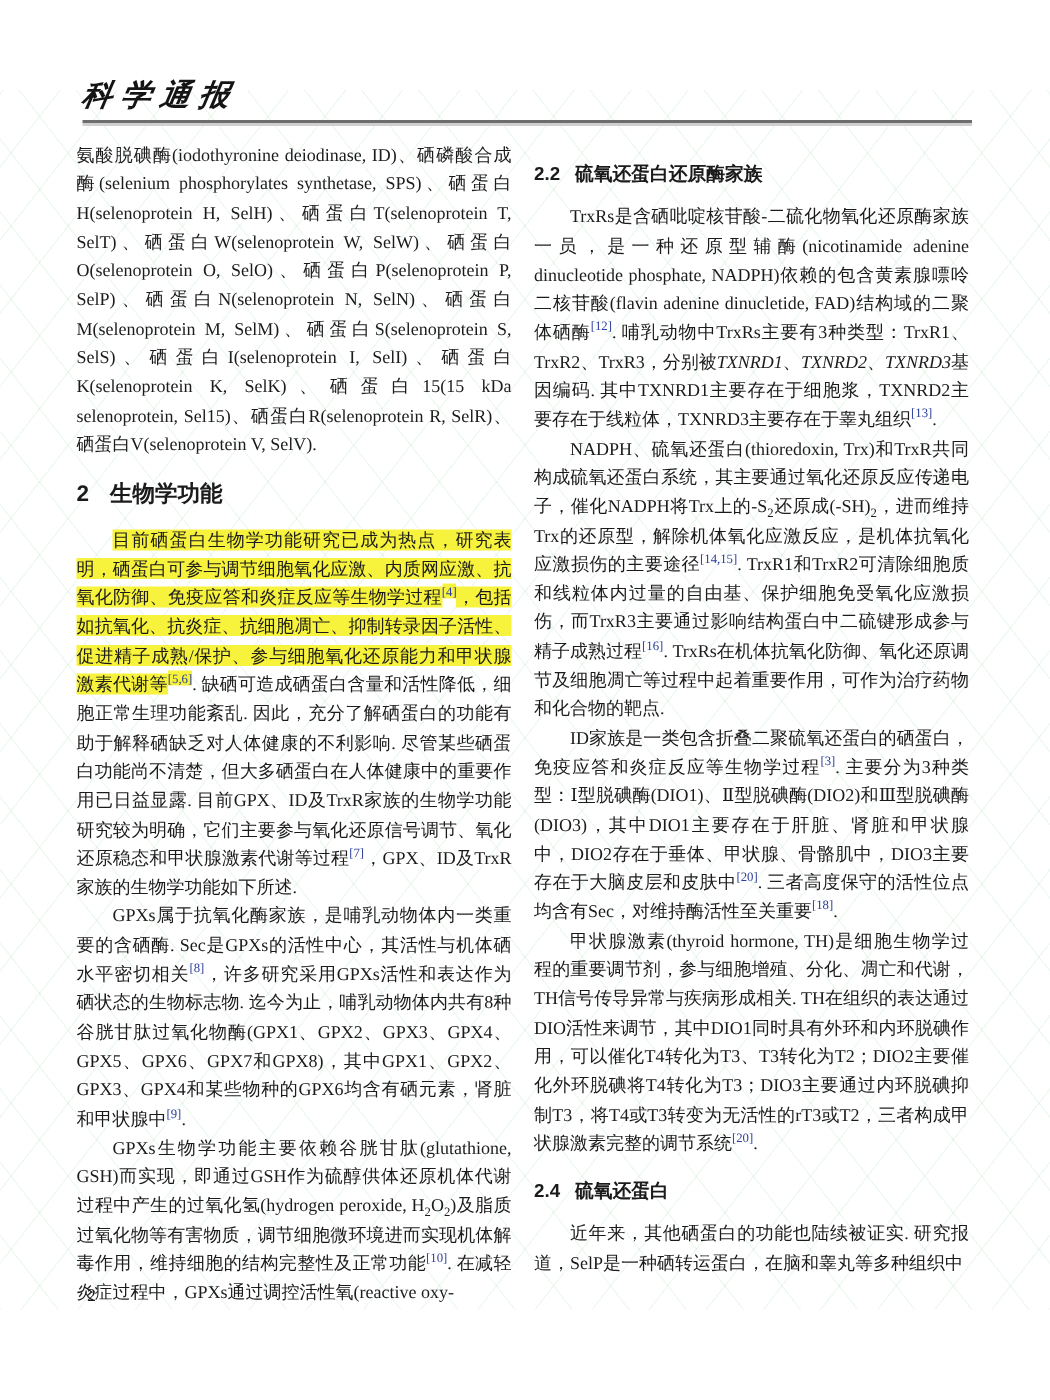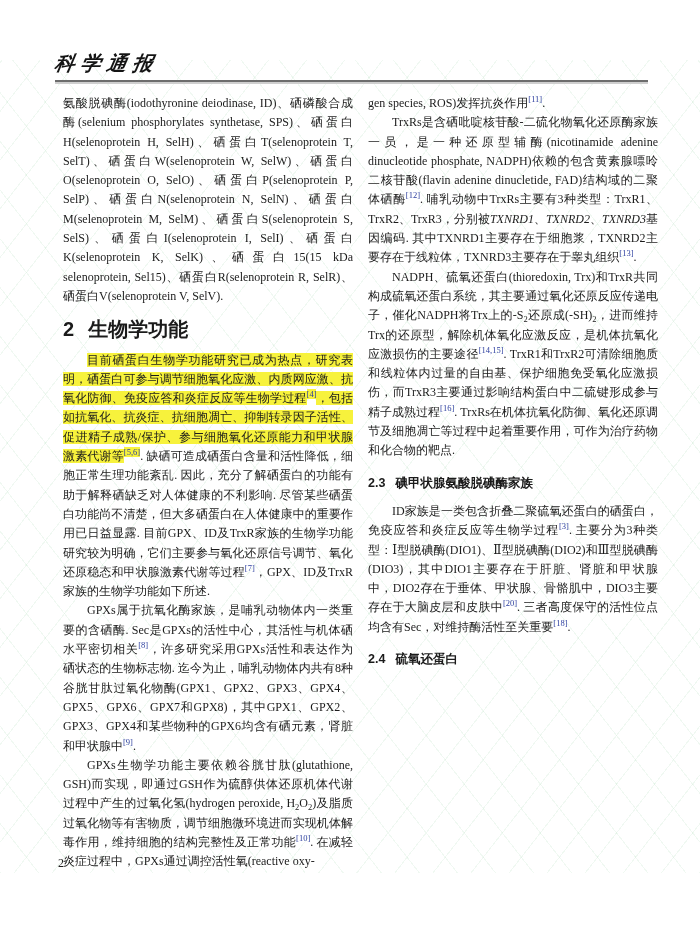--- a/index.html
+++ b/index.html
@@ -39,37 +39,37 @@
     color:#141414;
   }
   .header-rule{
     margin-top:3px;
     height:2px;
     background:#6d6d6d;
     box-shadow:0 2px 0 #cfcfcf;
   }
   .columns{
     position:absolute;
-    top:94px; left:63px;
+    top:94px; left:51px;
     display:flex;
     gap:15px;
     justify-content:flex-end;
   }
   .col{
     width:290px;
     font-size:12px;
     line-height:19.3px;
     text-align:justify;
   }
   .para{margin:0;}
   .para.indent{text-indent:2em;}
   .sec-heading{
     font-family:"Liberation Sans","DejaVu Sans",sans-serif;
     font-weight:bold;
-    font-size:20px;
+    font-size:15px;
     margin:14px 0 11px 0;
     text-align:left;
   }
   .sec-heading .sec-num{margin-right:14px;}
   .sub-heading{
     font-family:"Liberation Sans","DejaVu Sans",sans-serif;
     font-weight:bold;
     font-size:12.5px;
     margin:13px 0 9px 0;
     text-align:left;
@@ -106,23 +106,24 @@
 
   <div class="columns">
     <div class="col">
         <p class="para"><span>氨酸脱碘酶(iodothyronine deiodinase, ID)、硒磷酸合成酶(selenium phosphorylates synthetase, SPS)、硒蛋白H(selenoprotein H, SelH)、硒蛋白T(selenoprotein T, SelT)、硒蛋白W(selenoprotein W, SelW)、硒蛋白O(selenoprotein O, SelO)、硒蛋白P(selenoprotein P, SelP)、硒蛋白N(selenoprotein N, SelN)、硒蛋白M(selenoprotein M, SelM)、硒蛋白S(selenoprotein S, SelS)、硒蛋白I(selenoprotein I, SelI)、硒蛋白K(selenoprotein K, SelK)、硒蛋白15(15 kDa selenoprotein, Sel15)、硒蛋白R(selenoprotein R, SelR)、硒蛋白V(selenoprotein V, SelV).</span></p>
         <div class="sec-heading"><span class="sec-num">2</span><span>生物学功能</span></div>
         <p class="para indent"><span class="hl">目前硒蛋白生物学功能研究已成为热点，研究表明，硒蛋白可参与调节细胞氧化应激、内质网应激、抗氧化防御、免疫应答和炎症反应等生物学过程</span><sup class="ref hl">[4]</sup><span class="hl">，包括如抗氧化、抗炎症、抗细胞凋亡、抑制转录因子活性、促进精子成熟/保护、参与细胞氧化还原能力和甲状腺激素代谢等</span><sup class="ref hl">[5,6]</sup><span>. 缺硒可造成硒蛋白含量和活性降低，细胞正常生理功能紊乱. 因此，充分了解硒蛋白的功能有助于解释硒缺乏对人体健康的不利影响. 尽管某些硒蛋白功能尚不清楚，但大多硒蛋白在人体健康中的重要作用已日益显露. 目前GPX、ID及TrxR家族的生物学功能研究较为明确，它们主要参与氧化还原信号调节、氧化还原稳态和甲状腺激素代谢等过程</span><sup class="ref">[7]</sup><span>，GPX、ID及TrxR家族的生物学功能如下所述.</span></p>
         <p class="para indent"><span>GPXs属于抗氧化酶家族，是哺乳动物体内一类重要的含硒酶. Sec是GPXs的活性中心，其活性与机体硒水平密切相关</span><sup class="ref">[8]</sup><span>，许多研究采用GPXs活性和表达作为硒状态的生物标志物. 迄今为止，哺乳动物体内共有8种谷胱甘肽过氧化物酶(GPX1、GPX2、GPX3、GPX4、GPX5、GPX6、GPX7和GPX8)，其中GPX1、GPX2、GPX3、GPX4和某些物种的GPX6均含有硒元素，肾脏和甲状腺中</span><sup class="ref">[9]</sup><span>.</span></p>
         <p class="para indent"><span>GPXs生物学功能主要依赖谷胱甘肽(glutathione, GSH)而实现，即通过GSH作为硫醇供体还原机体代谢过程中产生的过氧化氢(hydrogen peroxide, H</span><sub class="sub">2</sub><span>O</span><sub class="sub">2</sub><span>)及脂质过氧化物等有害物质，调节细胞微环境进而实现机体解毒作用，维持细胞的结构完整性及正常功能</span><sup class="ref">[10]</sup><span>. 在减轻炎症过程中，GPXs通过调控活性氧(reactive oxy-</span></p>
       </div>
     <div class="col">
-        <p class="para"><span>gen species, ROS)发挥抗炎作用</span><sup class="ref">[11]</sup><span>.</span></p>
+        <div class="sub-heading"><span class="sec-num">2.2</span><span>硫氧还蛋白还原酶家族</span></div>
         <p class="para indent"><span>TrxRs是含硒吡啶核苷酸-二硫化物氧化还原酶家族一员，是一种还原型辅酶(nicotinamide adenine dinucleotide phosphate, NADPH)依赖的包含黄素腺嘌呤二核苷酸(flavin adenine dinucletide, FAD)结构域的二聚体硒酶</span><sup class="ref">[12]</sup><span>. 哺乳动物中TrxRs主要有3种类型：TrxR1、TrxR2、TrxR3，分别被</span><i class="gene">TXNRD1</i><span>、</span><i class="gene">TXNRD2</i><span>、</span><i class="gene">TXNRD3</i><span>基因编码. 其中TXNRD1主要存在于细胞浆，TXNRD2主要存在于线粒体，TXNRD3主要存在于睾丸组织</span><sup class="ref">[13]</sup><span>.</span></p>
         <p class="para indent"><span>NADPH、硫氧还蛋白(thioredoxin, Trx)和TrxR共同构成硫氧还蛋白系统，其主要通过氧化还原反应传递电子，催化NADPH将Trx上的-S</span><sub class="sub">2</sub><span>还原成(-SH)</span><sub class="sub">2</sub><span>，进而维持Trx的还原型，解除机体氧化应激反应，是机体抗氧化应激损伤的主要途径</span><sup class="ref">[14,15]</sup><span>. TrxR1和TrxR2可清除细胞质和线粒体内过量的自由基、保护细胞免受氧化应激损伤，而TrxR3主要通过影响结构蛋白中二硫键形成参与精子成熟过程</span><sup class="ref">[16]</sup><span>. TrxRs在机体抗氧化防御、氧化还原调节及细胞凋亡等过程中起着重要作用，可作为治疗药物和化合物的靶点.</span></p>
-        <div class="sub-heading"><span class="sec-num">2.3</span><span>碘甲状腺氨酸脱碘酶家族</span></div>
         <p class="para indent"><span>ID家族是一类包含折叠二聚硫氧还蛋白的硒蛋白，免疫应答和炎症反应等生物学过程</span><sup class="ref">[3]</sup><span>. 主要分为3种类型：Ⅰ型脱碘酶(DIO1)、Ⅱ型脱碘酶(DIO2)和Ⅲ型脱碘酶(DIO3)，其中DIO1主要存在于肝脏、肾脏和甲状腺中，DIO2存在于垂体、甲状腺、骨骼肌中，DIO3主要存在于大脑皮层和皮肤中</span><sup class="ref">[20]</sup><span>. 三者高度保守的活性位点均含有Sec，对维持酶活性至关重要</span><sup class="ref">[18]</sup><span>.</span></p>
+        <p class="para indent"><span>甲状腺激素(thyroid hormone, TH)是细胞生物学过程的重要调节剂，参与细胞增殖、分化、凋亡和代谢，TH信号传导异常与疾病形成相关. TH在组织的表达通过DIO活性来调节，其中DIO1同时具有外环和内环脱碘作用，可以催化T4转化为T3、T3转化为T2；DIO2主要催化外环脱碘将T4转化为T3；DIO3主要通过内环脱碘抑制T3，将T4或T3转变为无活性的rT3或T2，三者构成甲状腺激素完整的调节系统</span><sup class="ref">[20]</sup><span>.</span></p>
         <div class="sub-heading"><span class="sec-num">2.4</span><span>硫氧还蛋白</span></div>
+        <p class="para indent"><span>近年来，其他硒蛋白的功能也陆续被证实. 研究报道，SelP是一种硒转运蛋白，在脑和睾丸等多种组织中</span></p>
       </div>
   </div>
 
   <div class="page-number">2</div>
 </div>
 
 </body></html>

